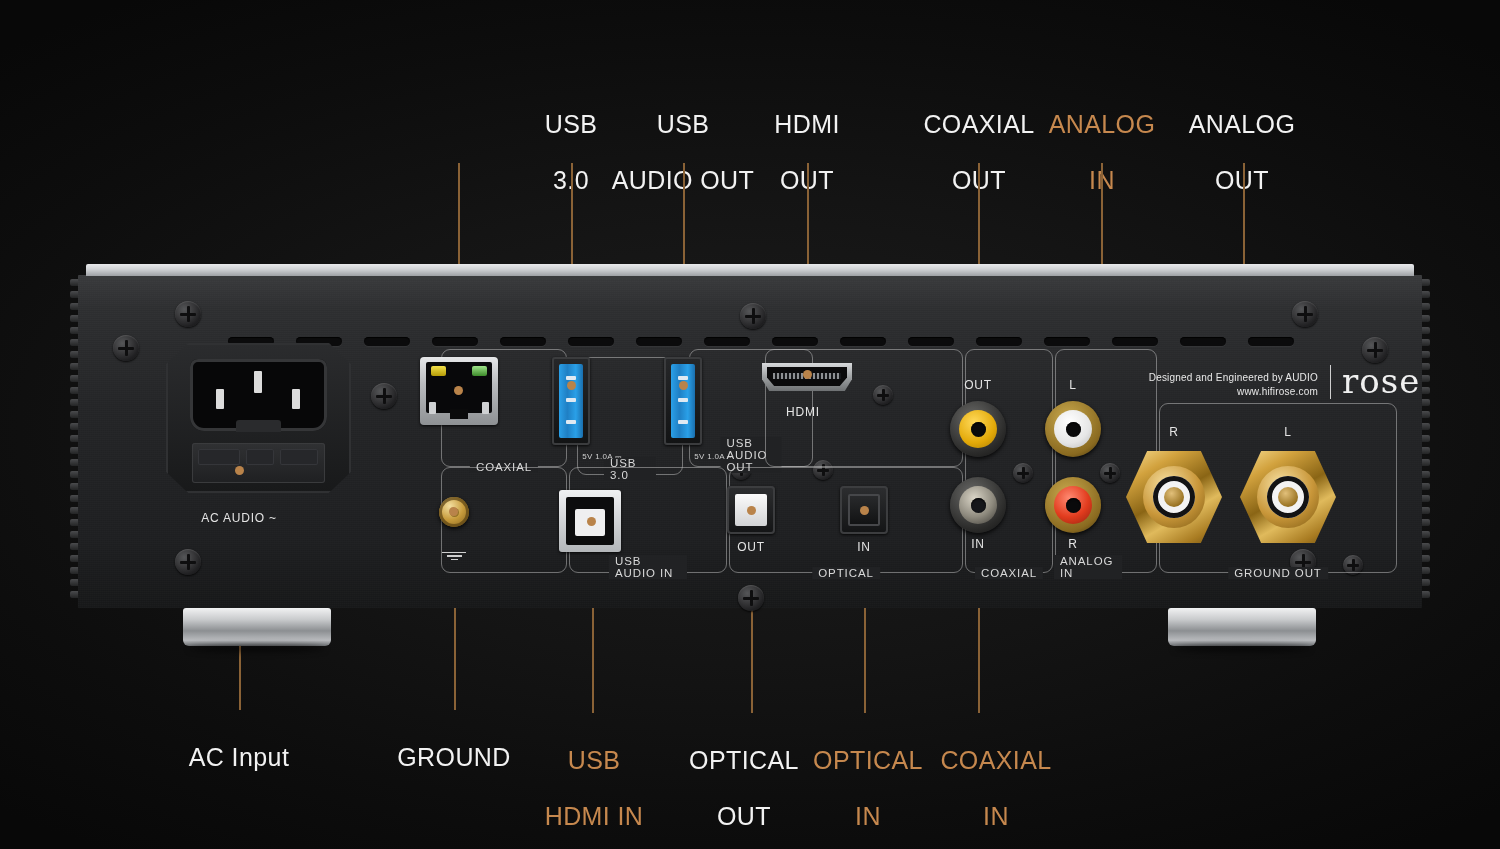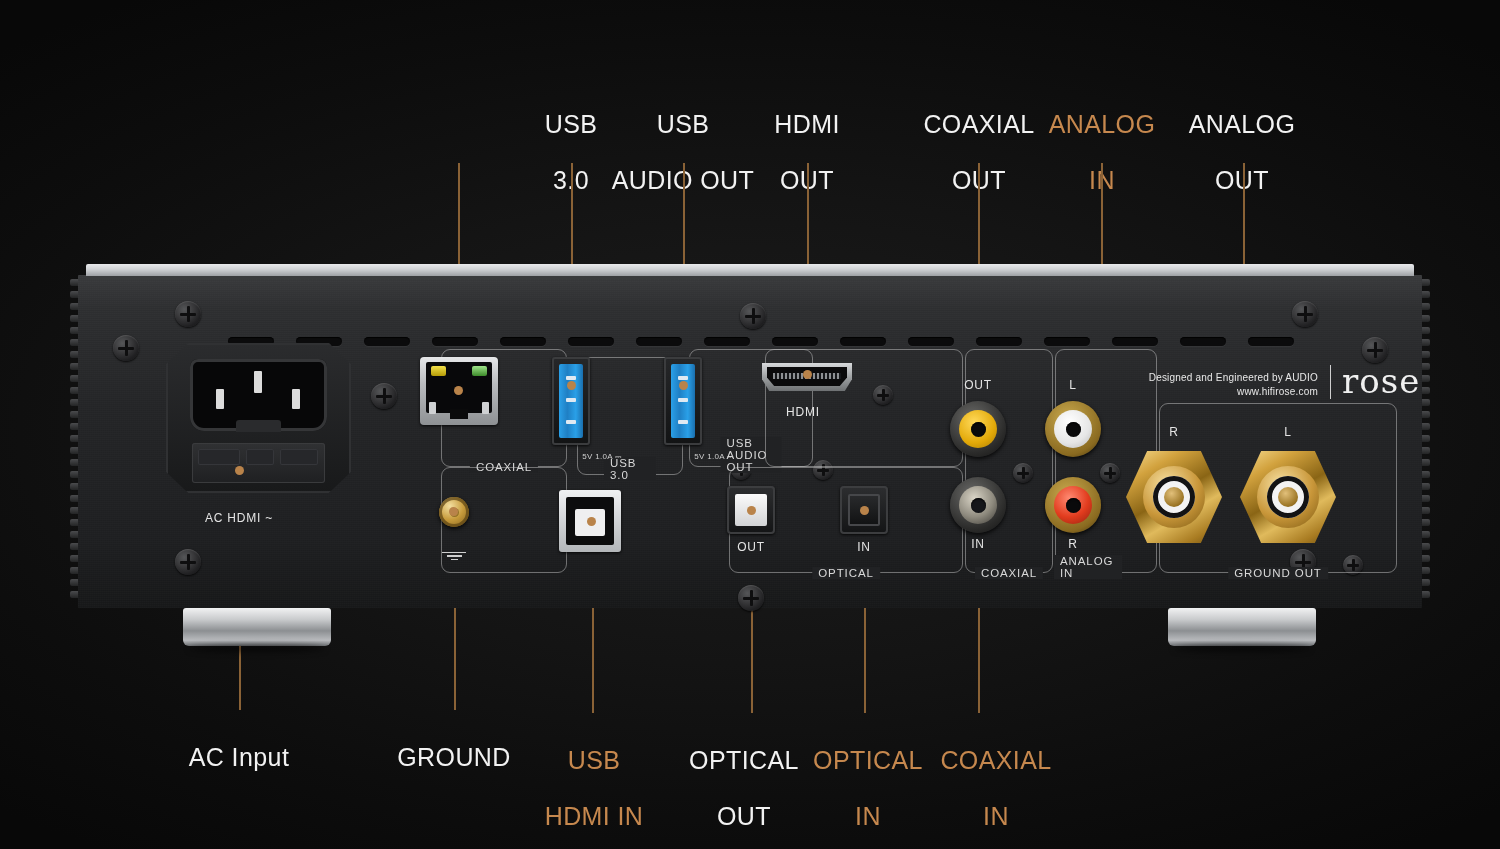--- a/index.html
+++ b/index.html
@@ -347,21 +347,21 @@
           <span class="pin" style="left:64px;top:12px;width:8px;height:22px;"></span>
           <span class="pin" style="left:26px;top:30px;width:8px;height:20px;"></span>
           <span class="pin" style="left:102px;top:30px;width:8px;height:20px;"></span>
         </div>
         <div class="iec-plate">
           <i style="left:6px;width:42px;"></i>
             <i style="left:54px;width:28px;"></i>
             <i style="left:88px;width:38px;"></i>
         </div>
       </div>
-      <div class="port-cap" style="left:161px;top:236px;">AC HDMI ~</div>
+      <div class="port-cap" style="left:161px;top:236px;">AC AUDIO ~</div>
       <div class="dot" style="left:157px;top:191px;"></div>
 
       <div class="grp" style="left:336px;top:74px;width:124px;height:116px;">
         <div class="grpname" style="left:62px;bottom:-7px;">COAXIAL</div>
       </div>
       <div class="rj45" style="left:342px;top:82px;">
         <div class="cav"></div>
         <div class="led" style="left:11px;background:linear-gradient(180deg,#f4e14a,#b59b07);"></div>
         <div class="led" style="right:11px;background:linear-gradient(180deg,#9fe48a,#3c8a2a);"></div>
         <div class="clip" style="left:9px;"></div>
@@ -405,20 +405,23 @@
 
       <div class="grp" style="left:336px;top:192px;width:124px;height:104px;"></div>
       <div class="gnd" style="left:361px;top:222px;"></div>
       <div class="gsym" style="left:364px;top:277px;">
         <i style="width:24px;"></i>
           <i style="width:15px;"></i>
           <i style="width:7px;"></i>
       </div>
       <div class="dot" style="left:371px;top:232px;"></div>
 
+      <div class="grp" style="left:464px;top:192px;width:156px;height:104px;">
+        <div class="grpname" style="left:78px;bottom:-7px;">USB AUDIO IN</div>
+      </div>
       <div class="usbb" style="left:481px;top:215px;">
         <div class="in"></div>
       </div>
       <div class="dot" style="left:509px;top:242px;"></div>
 
       <div class="grp" style="left:624px;top:192px;width:232px;height:104px;">
         <div class="grpname" style="left:116px;bottom:-7px;">OPTICAL</div>
       </div>
       <div class="tos out" style="left:649px;top:211px;">
         <div class="door"></div>

